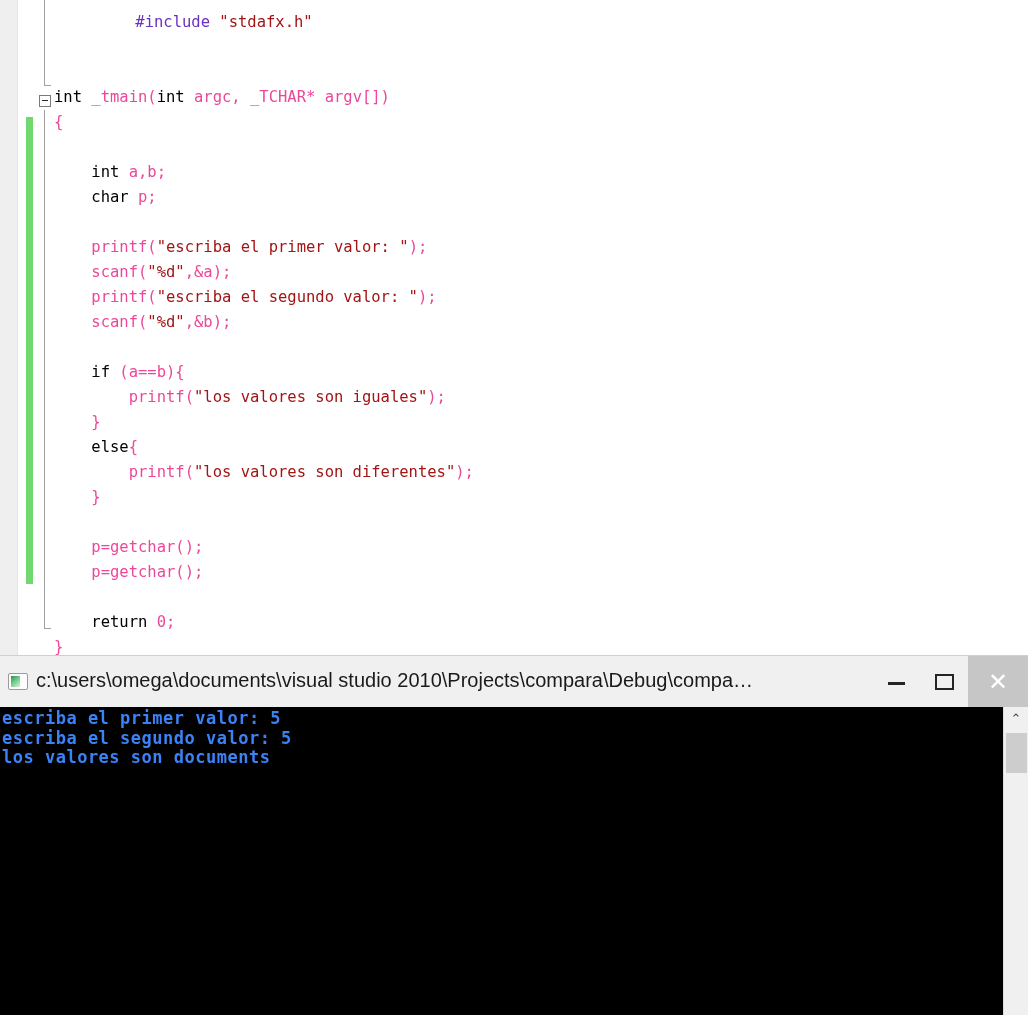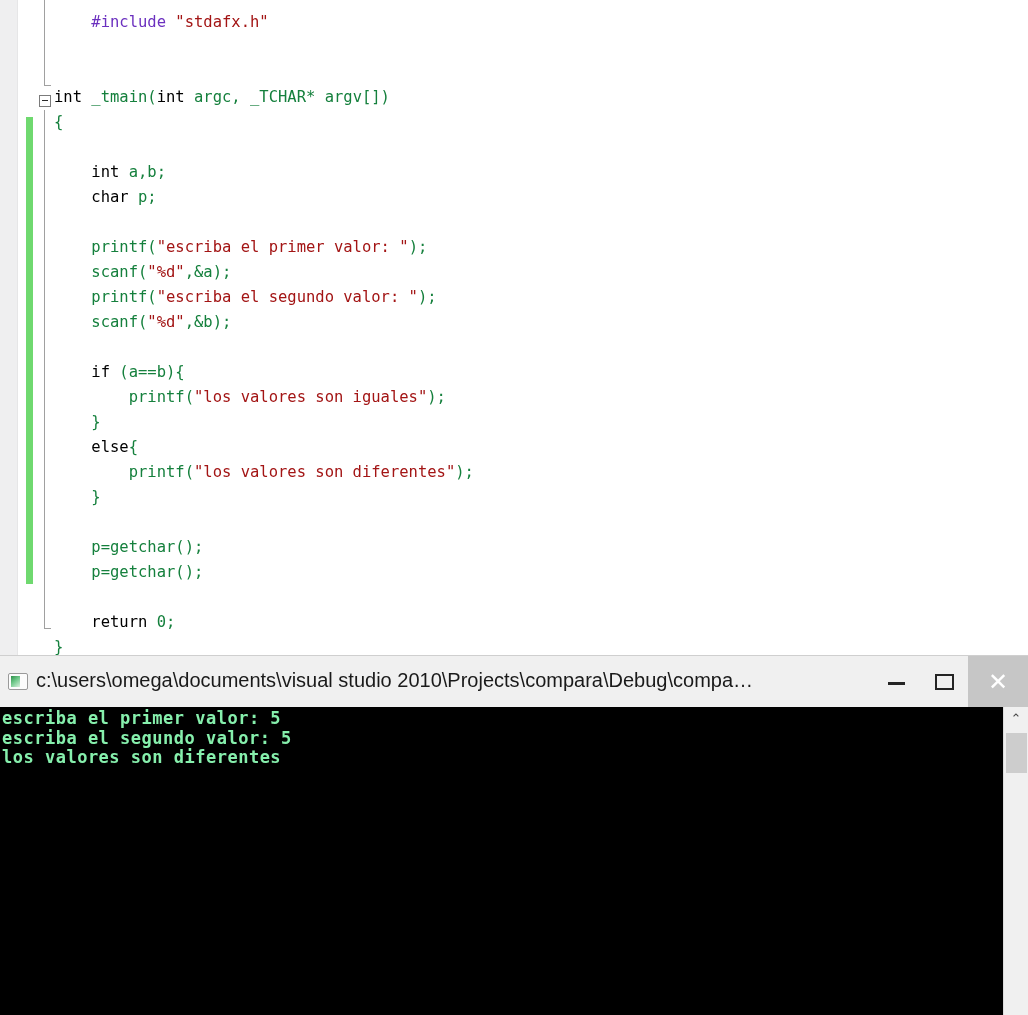--- a/index.html
+++ b/index.html
@@ -79,23 +79,23 @@
     top: 10px;
     font-family: "DejaVu Sans Mono", "Liberation Mono", monospace;
     font-size: 15.5px;
     line-height: 25px;
     white-space: pre;
     color: #1c1c1c;
     letter-spacing: 0px;
   }
   #code .ln { display: block; height: 25px; }
   .kw  { color: #000000; }
-  .pp  { color: #6b30bf; }
+  .pp  { color: #6b30bf; margin-left: 44px; }
   .str { color: #a31515; }
-  .pl  { color: #15803d; }
+  .pl  { color: #ec4899; }
 
   
   #console-window {
     position: absolute;
     left: 0;
     top: 655px;
     width: 1028px;
     height: 360px;
     background: #000000;
     overflow: hidden;
@@ -182,21 +182,21 @@
     background: #000000;
     overflow: hidden;
   }
   #console-text {
     position: absolute;
     left: 2px;
     top: 2px;
     font-family: "DejaVu Sans Mono", "Liberation Mono", monospace;
     font-size: 17px;
     line-height: 19.5px;
-    color: #86efac;
+    color: #3b82f6;
     font-weight: bold;
     white-space: pre;
     letter-spacing: 0.5px;
   }
 
   
   #console-scrollbar {
     position: absolute;
     left: 1003px;
     top: 52px;
@@ -258,21 +258,21 @@
     </div>
     <div class="caption-btn" id="btn-maximize">
       <span class="mk"></span>
     </div>
     <div class="caption-btn" id="btn-close">
       <span class="mk">✕</span>
     </div>
   </div>
 
   <div id="console-body">
-    <div id="console-text"><div>escriba el primer valor: 5</div><div>escriba el segundo valor: 5</div><div>los valores son diferentes</div></div>
+    <div id="console-text"><div>escriba el primer valor: 5</div><div>escriba el segundo valor: 5</div><div>los valores son documents</div></div>
 
   </div>
 
   <div id="console-scrollbar">
     <div id="scroll-up">⌃</div>
     <div id="scroll-thumb"></div>
   </div>
 </div>
 
 </body></html>

